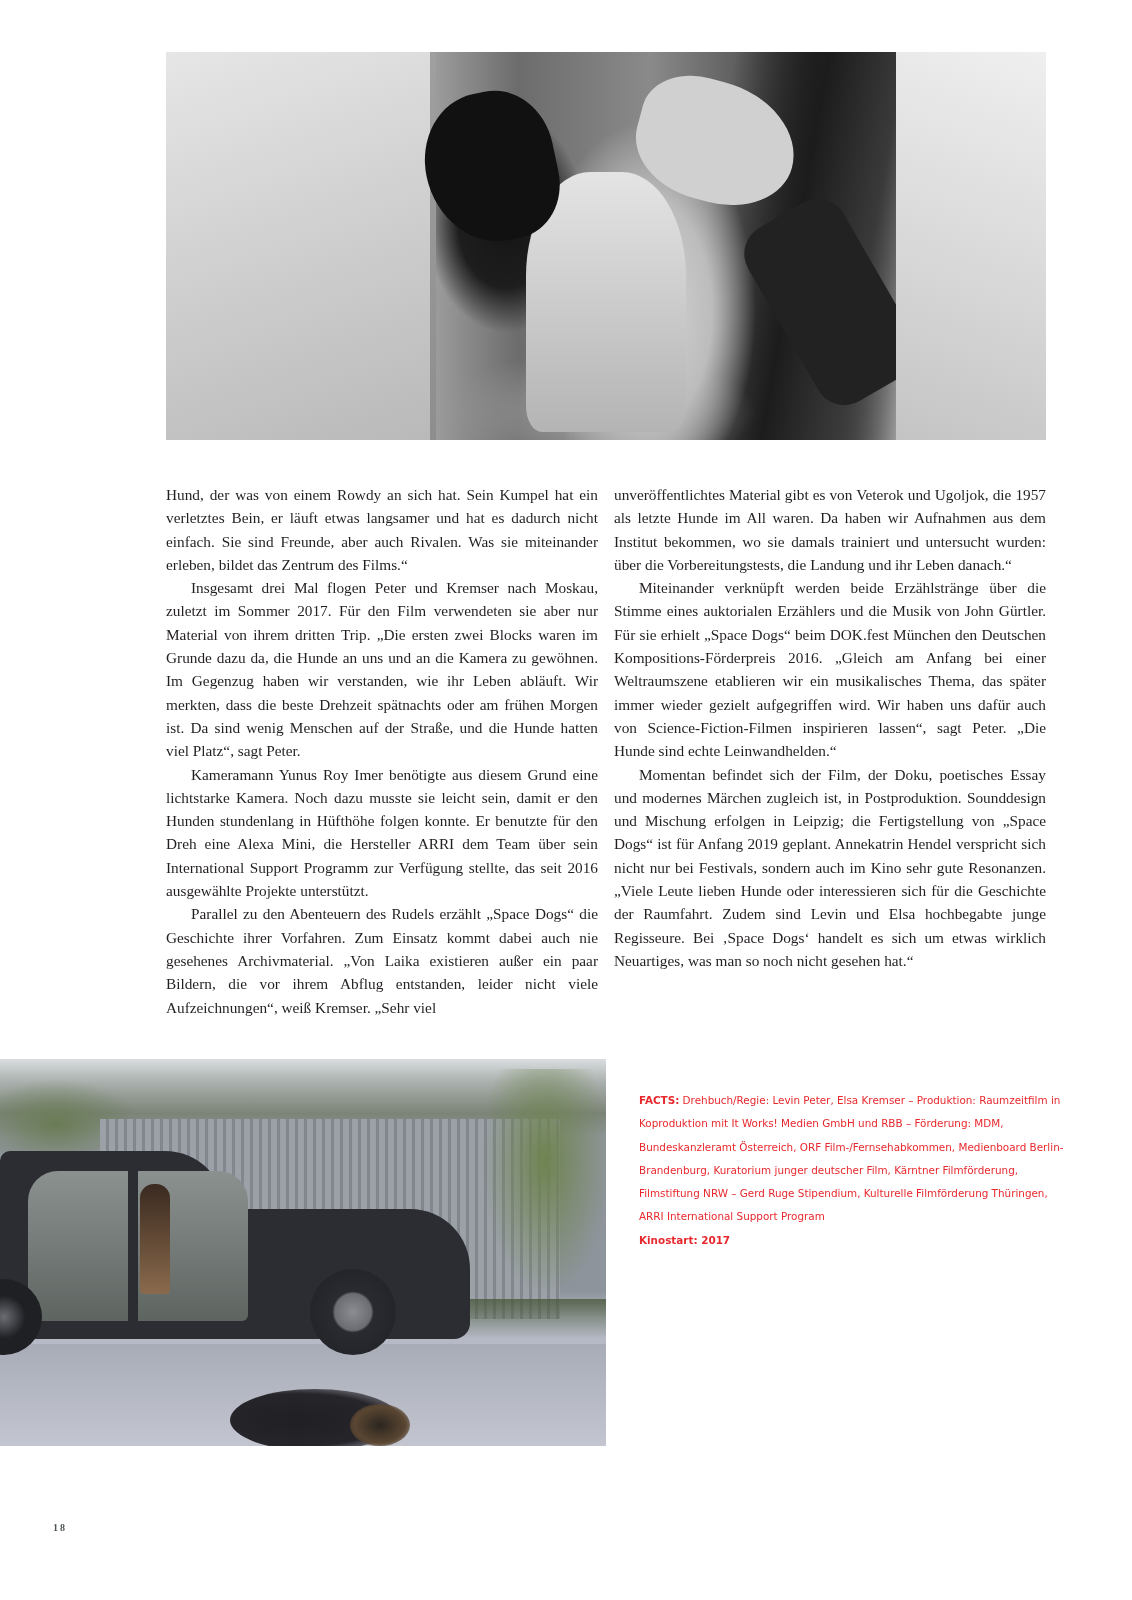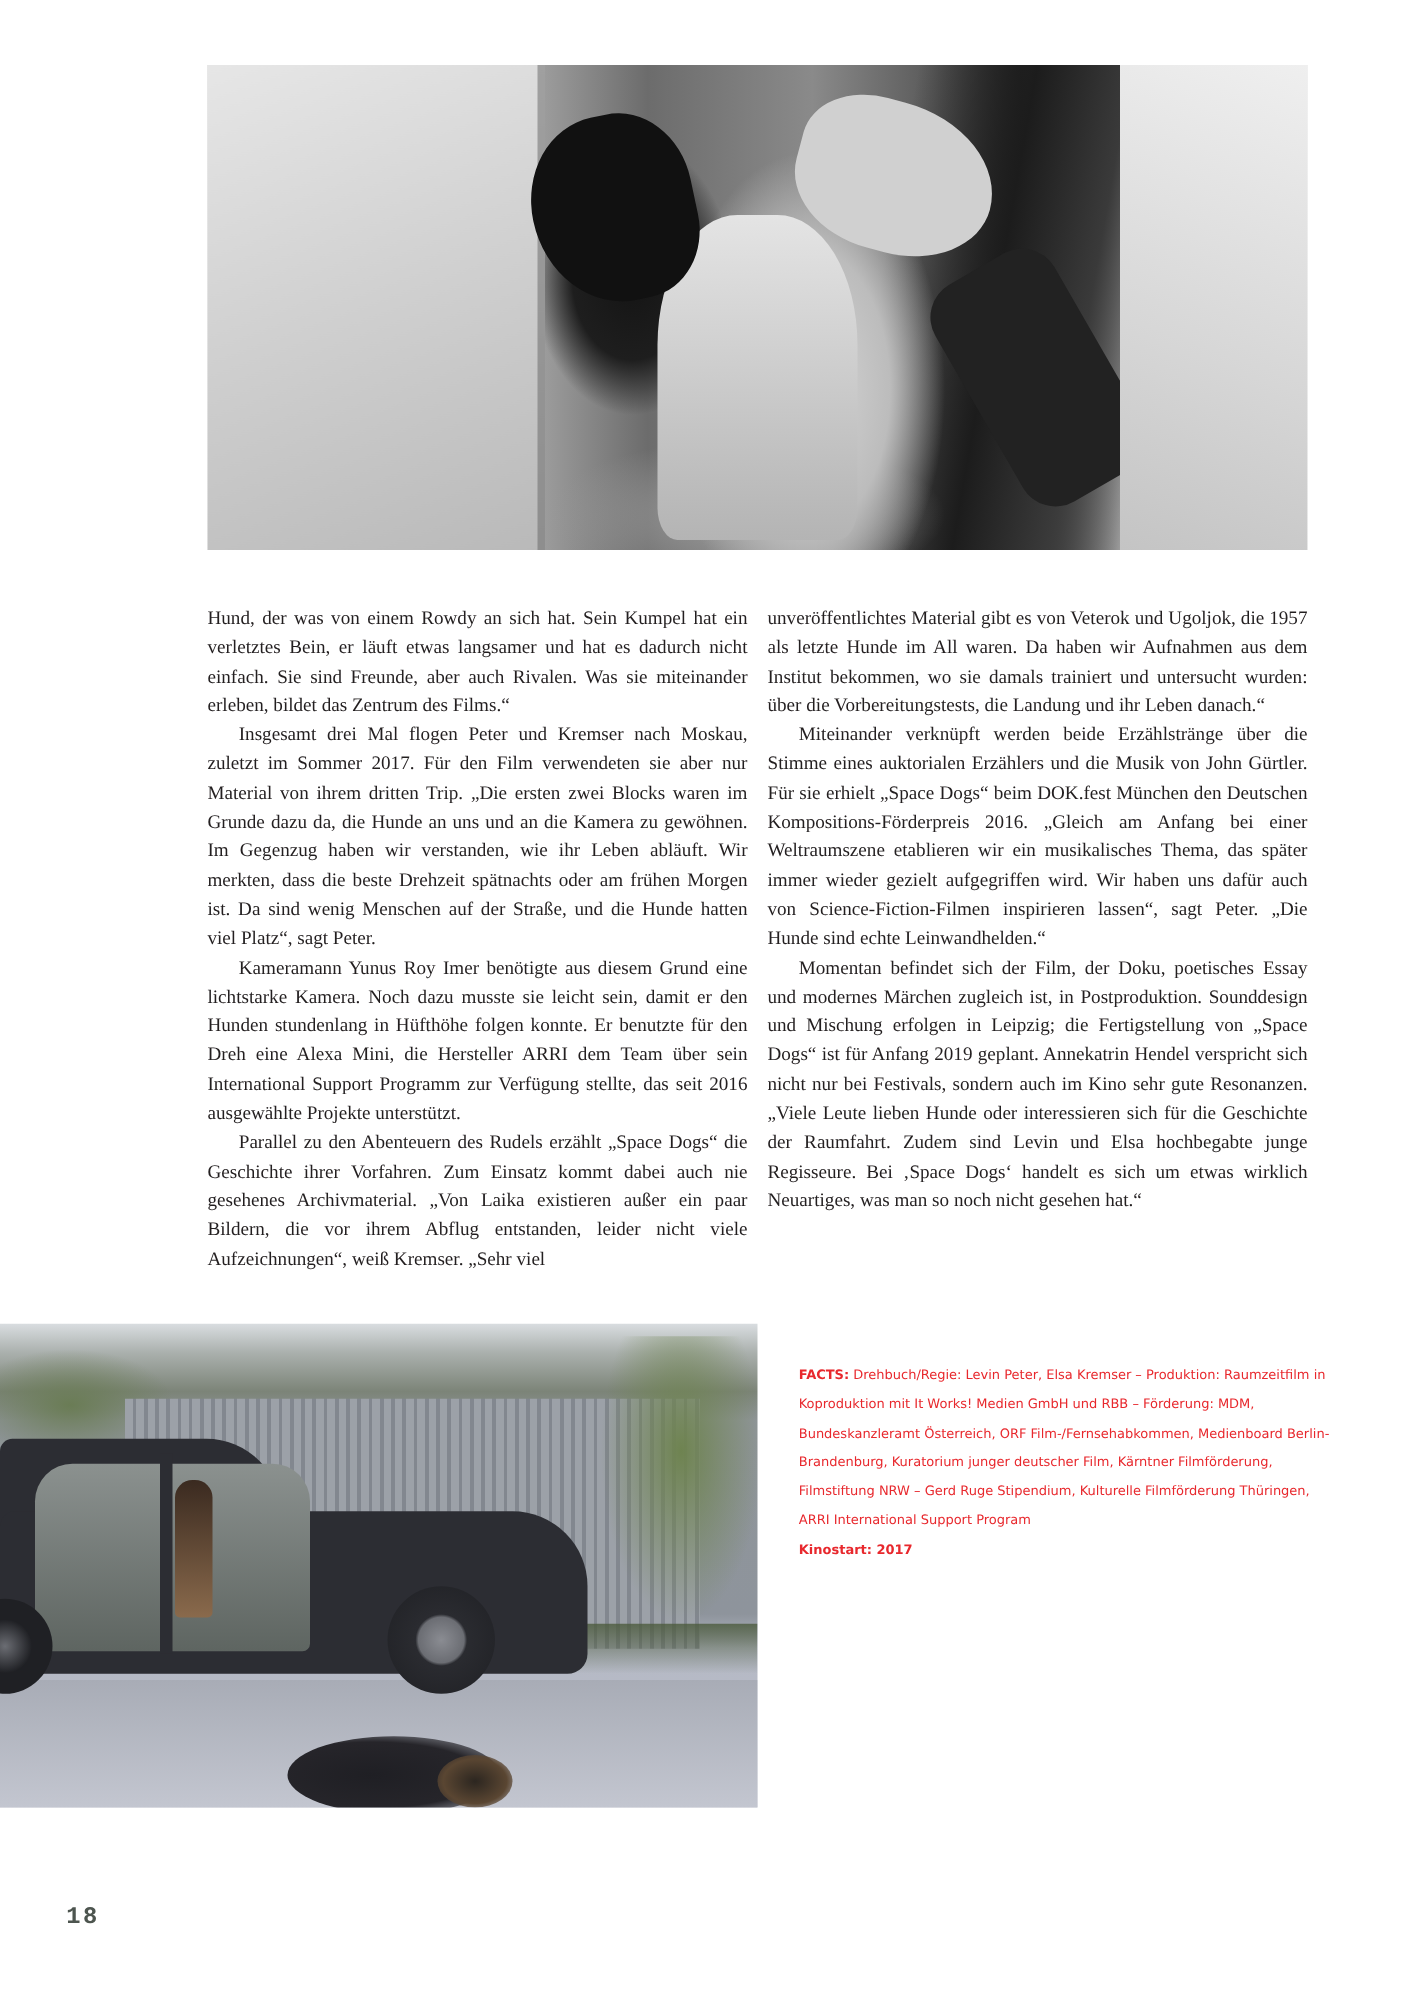--- a/index.html
+++ b/index.html
@@ -112,22 +112,22 @@
   .facts {
     position: absolute; left: 617px; top: 1089px; width: 430px;
     font-family: "DejaVu Sans", "Liberation Sans", sans-serif;
     font-size: 10.4px; line-height: 23.3px; color: #e8282d; margin-left: 22px;
   }
   .facts .label { font-weight: bold; }
   .facts .kinostart { font-weight: bold; }
 
   .page-number {
     position: absolute; left: 53px; top: 1522px;
-    font-family: Liberation Mono, monospace;
-    font-size: 19px; font-weight: bold; letter-spacing: 2px; color: #4d554f;
+    font-family: Liberation Serif, serif;
+    font-size: 10px; font-weight: bold; letter-spacing: 2px; color: #4d554f;
   }
 </style>
 </head>
 <body>
 
 <div class="photo-top">
   <div class="coat-left"></div>
   <div class="dog-body"></div>
   <div class="glove"></div>
   <div class="dog-head"></div>

